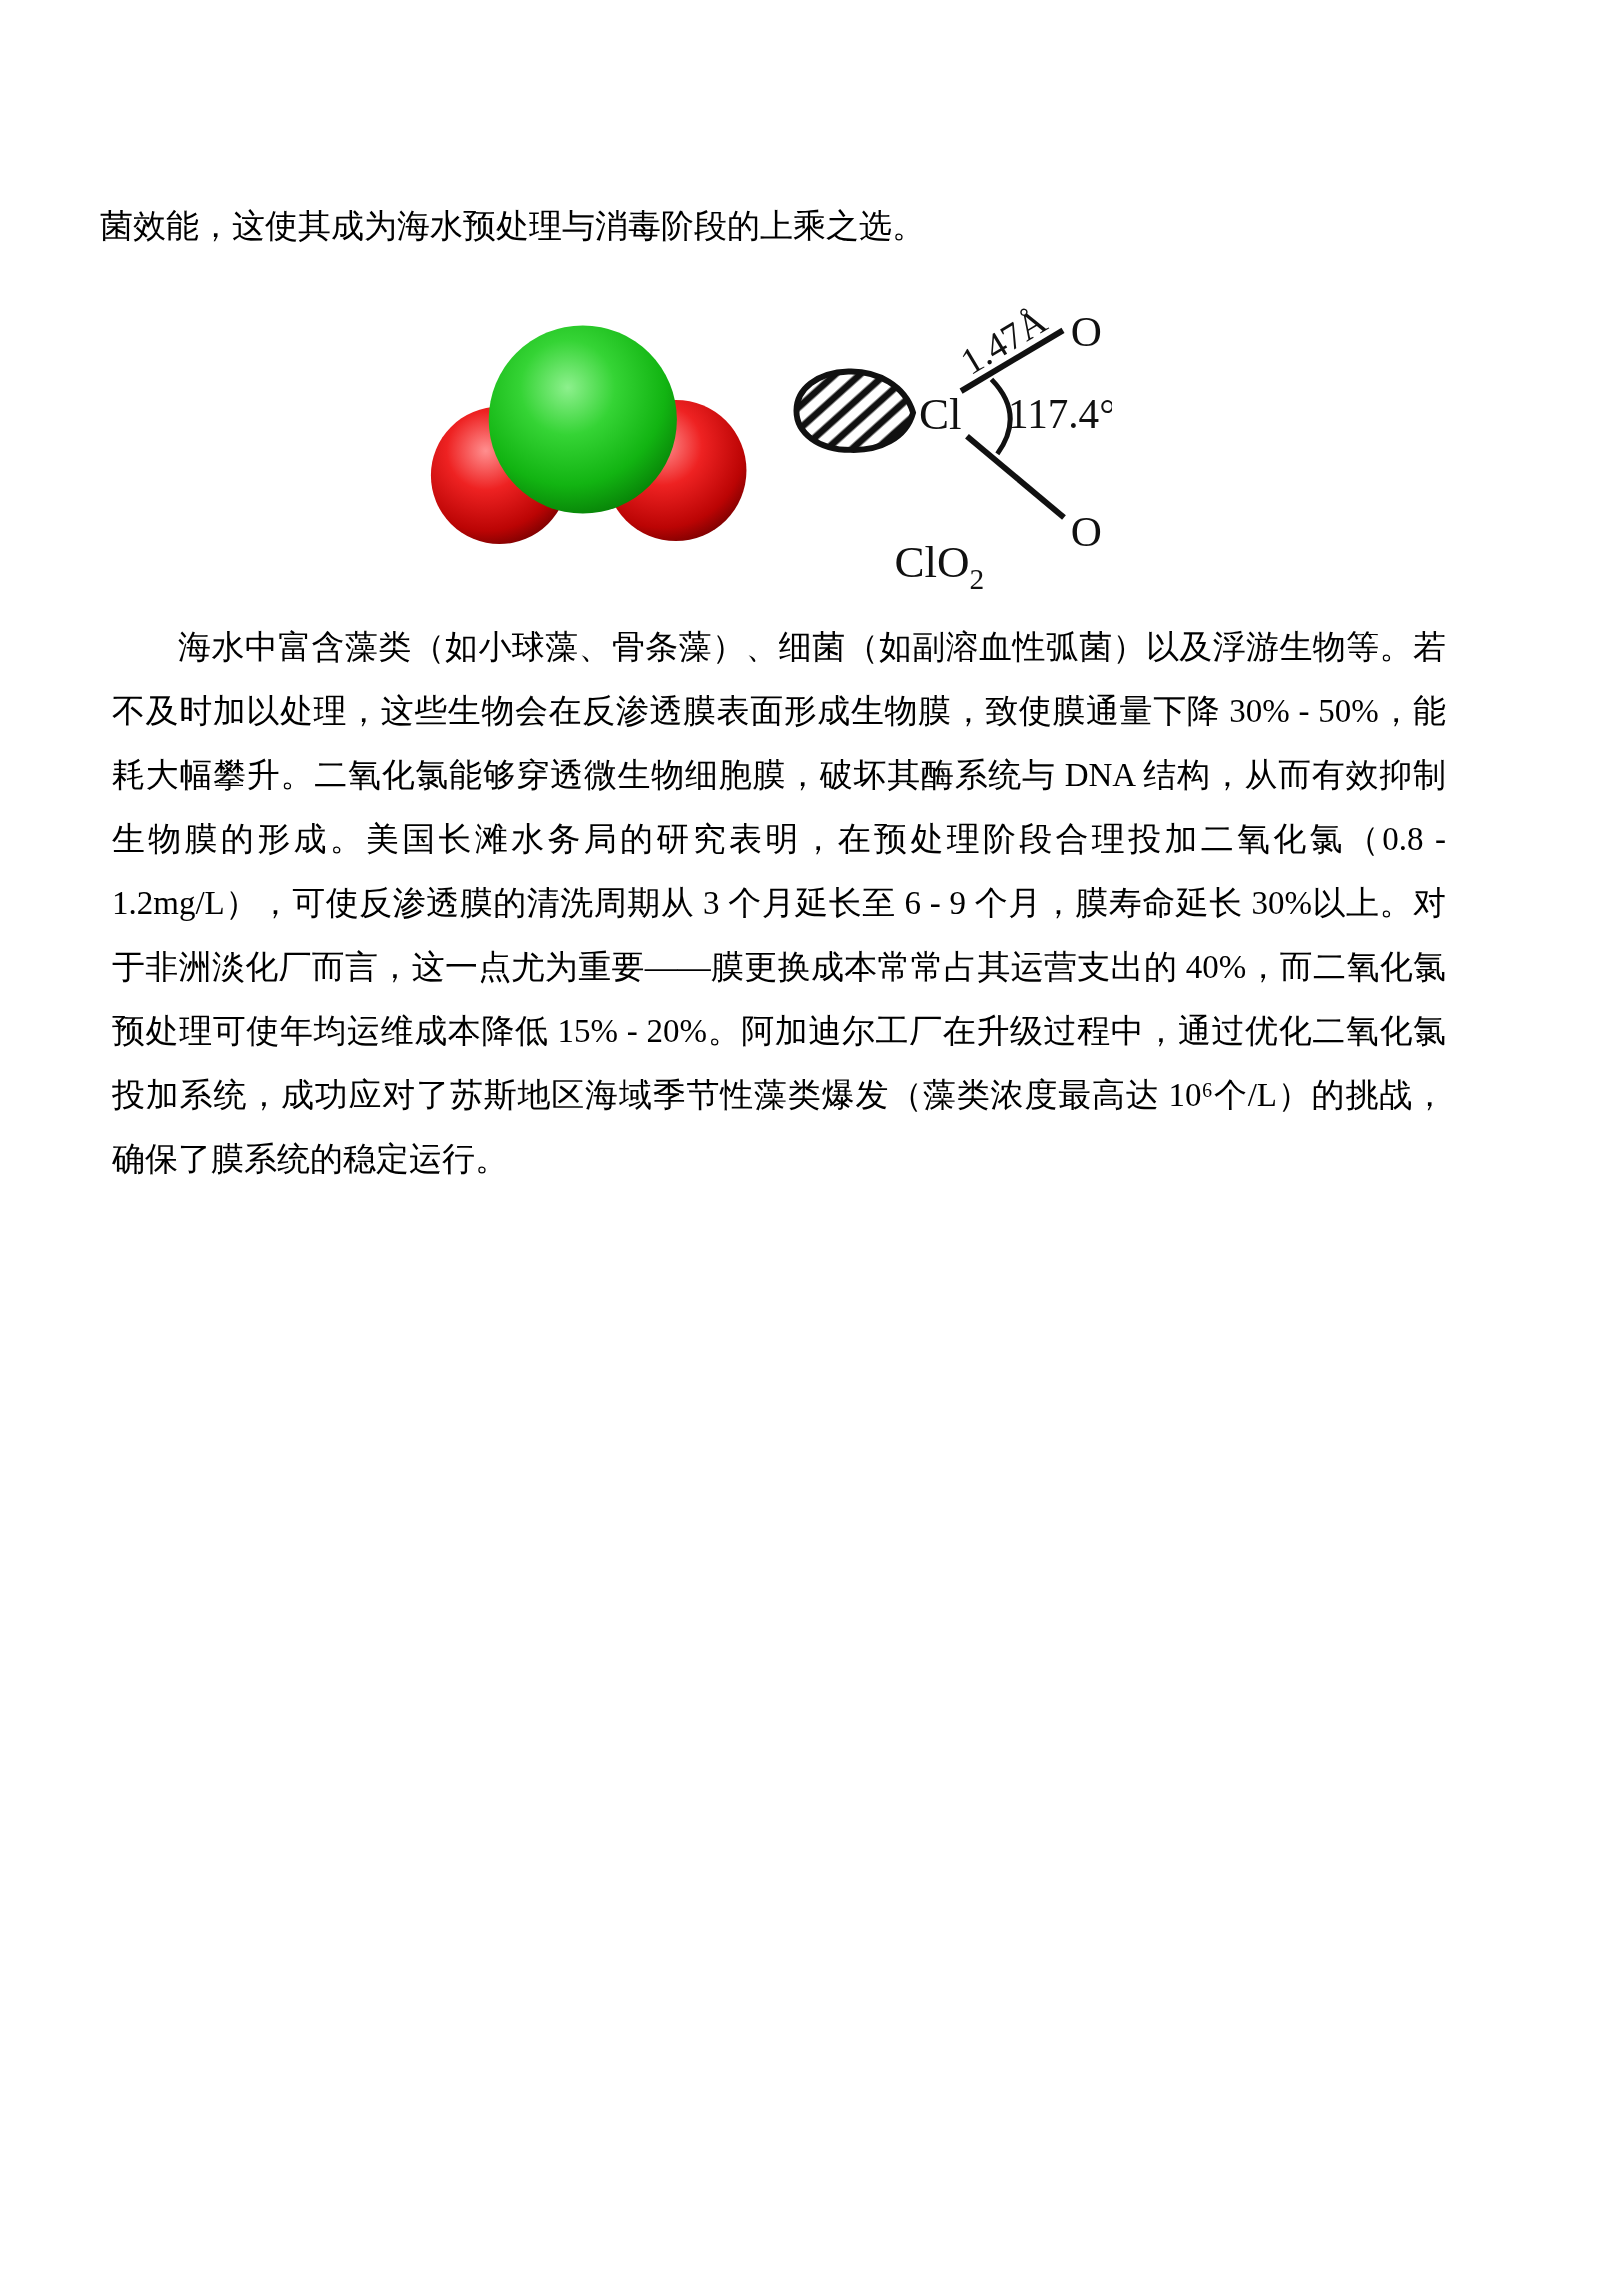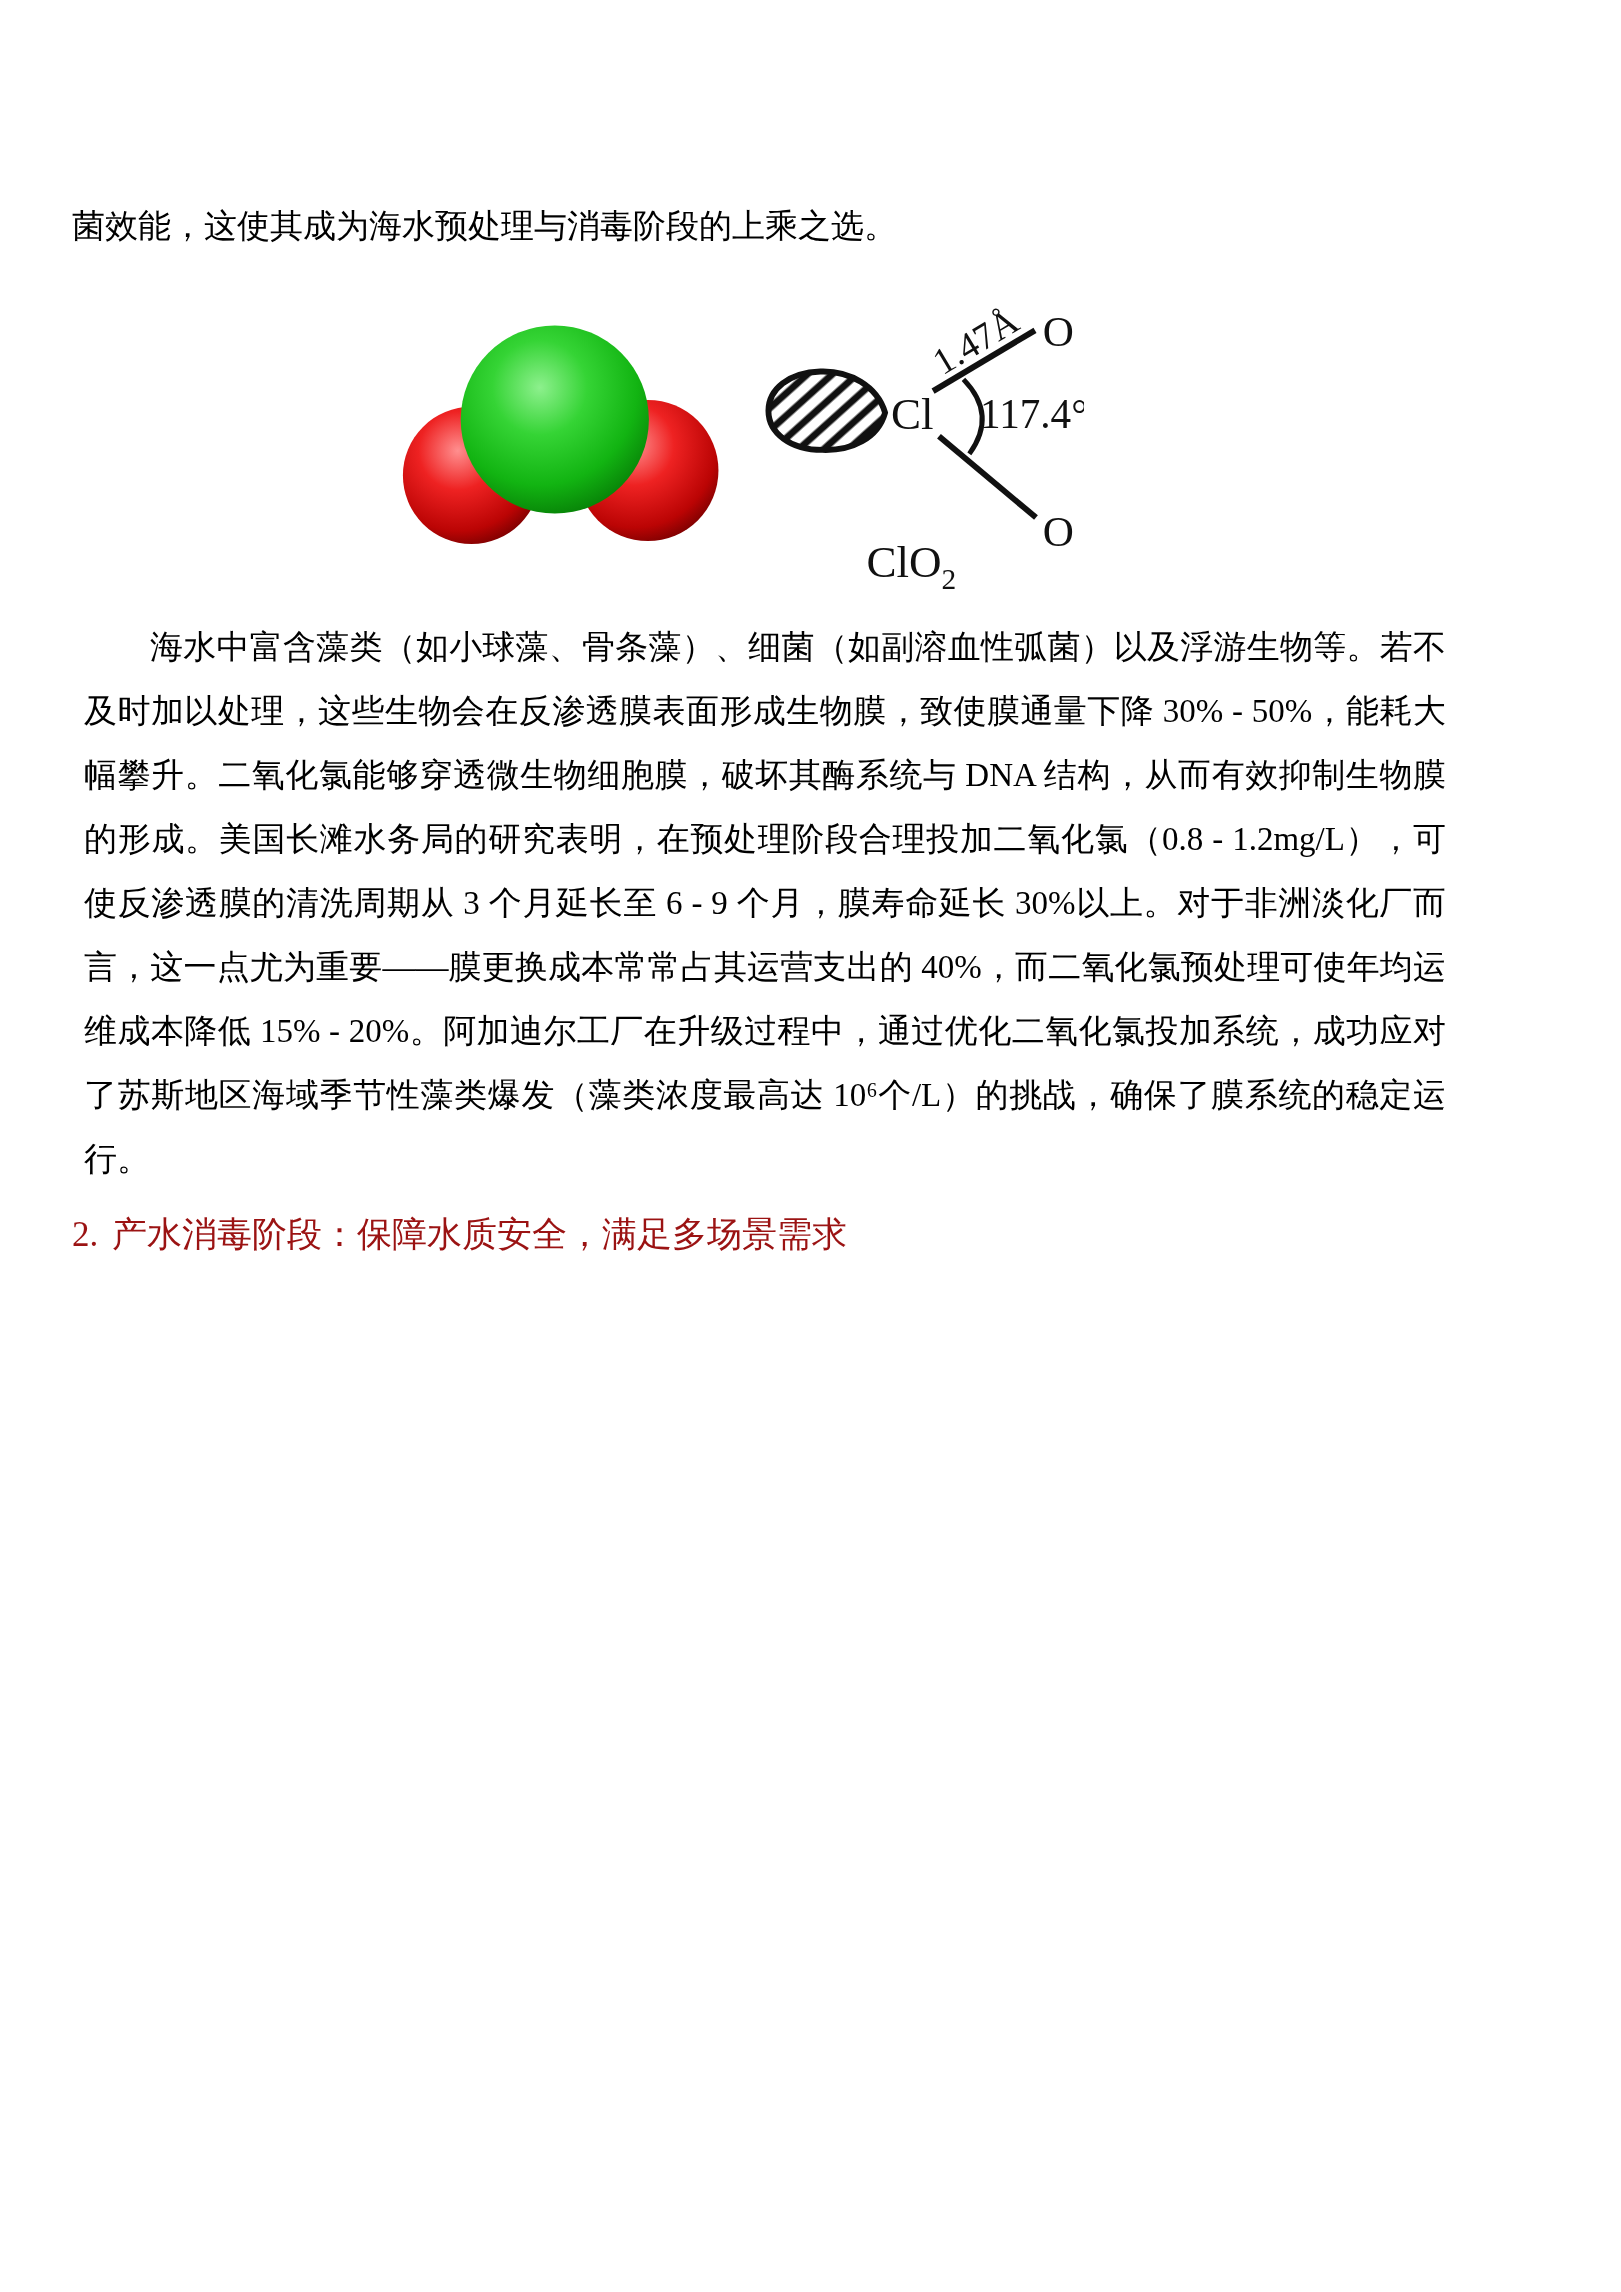--- a/index.html
+++ b/index.html
@@ -5,21 +5,21 @@
   html, body { margin: 0; padding: 0; background: #ffffff; }
   body {
     width: 1621px; height: 2293px;
     font-family: "Liberation Serif", "DejaVu Serif", serif;
     color: #000000;
     overflow: hidden;
   }
   .page {
     box-sizing: border-box;
     width: 1621px; height: 2293px;
-    padding: 194px 163px 0 72px;
+    padding: 194px 163px 0 100px;
   }
   .bodytext {
     font-size: 33px;
     line-height: 64px;
     text-align: justify;
     margin: 0;
   }
   p.intro { text-indent: 0; }
   p.para { text-indent: 2em; }
   .figure {
@@ -84,18 +84,15 @@
           <tspan>ClO</tspan><tspan font-size="30" dy="12">2</tspan>
         </text>
       </g>
     </svg>
   </div>
 
   <div class="sec-body">
     <p class="bodytext para">海水中富含藻类（如小球藻、骨条藻）、细菌（如副溶血性弧菌）以及浮游生物等。若不及时加以处理，这些生物会在反渗透膜表面形成生物膜，致使膜通量下降 30% - 50%，能耗大幅攀升。二氧化氯能够穿透微生物细胞膜，破坏其酶系统与 DNA 结构，从而有效抑制生物膜的形成。美国长滩水务局的研究表明，在预处理阶段合理投加二氧化氯（0.8 - 1.2mg/L），可使反渗透膜的清洗周期从 3 个月延长至 6 - 9 个月，膜寿命延长 30%以上。对于非洲淡化厂而言，这一点尤为重要——膜更换成本常常占其运营支出的 40%，而二氧化氯预处理可使年均运维成本降低 15% - 20%。阿加迪尔工厂在升级过程中，通过优化二氧化氯投加系统，成功应对了苏斯地区海域季节性藻类爆发（藻类浓度最高达 10⁶个/L）的挑战，确保了膜系统的稳定运行。</p>
   </div>
 
-  <h2 class="sec-heading" style="margin-top:0;">
-    <span class="sec-num">2.</span><span>产水消毒阶段：保障水质安全，满足多场景需求</span>
-  </h2>
 
 </div>
 
 
 </body></html>

